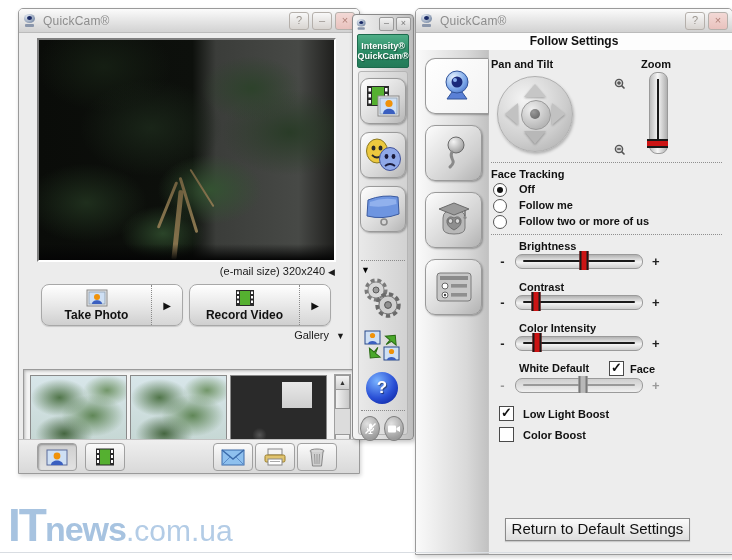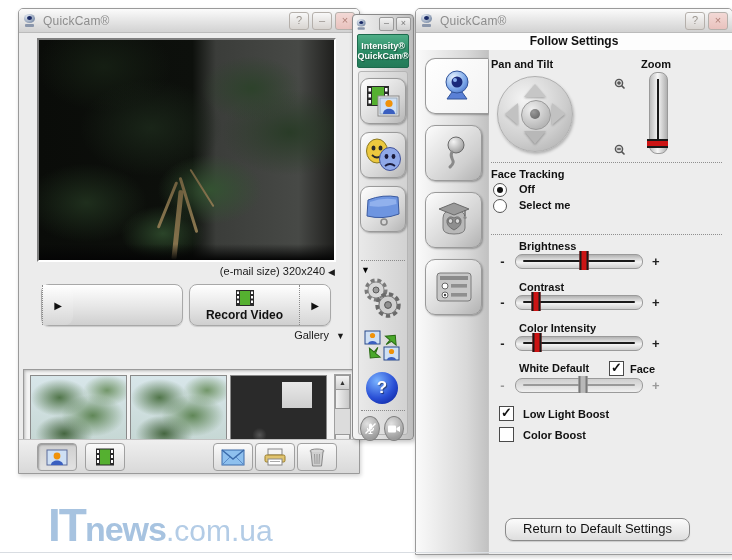--- a/index.html
+++ b/index.html
@@ -169,26 +169,26 @@
           background:linear-gradient(#b2b2b2,#f4f4f4 55%,#cfcfcf);cursor:default;}
   .strack .groove{position:absolute;left:7px;right:7px;top:5px;height:2px;background:#1a1a1a;border-radius:1px;}
   .shandle{position:absolute;top:-4px;width:5px;height:19px;background:#cc1414;transform:translateX(-50%);
            border-left:2px solid #1a1a1a;border-right:2px solid #1a1a1a;cursor:default;}
   .srow.disabled .smark{color:#9a9a9a;}
   .srow.disabled .strack{background:linear-gradient(#cfcfcf,#efefef);}
   .srow.disabled .strack .groove{background:#9a9a9a;}
   .srow.disabled .shandle{background:#b8b8b8;border-color:#7a7a7a;top:-3px;height:17px;width:5px;}
 
   .default-btn{position:absolute;left:16px;top:468px;width:183px;height:21px;border:1px solid #8a8a8a;
-               border-radius:8px;background:linear-gradient(#fbfbfb,#dedede);font-size:13px;color:#111;
+               border-radius:0;background:linear-gradient(#fbfbfb,#dedede);font-size:15px;color:#111;
                font-family:"Liberation Sans",sans-serif;text-align:center;line-height:19px;cursor:default;
                box-shadow:0 1px 1px rgba(0,0,0,.15);}
 
   
-  .watermark{position:absolute;left:8px;top:498px;color:#a7c3e0;user-select:none;margin-left:40px;}
+  .watermark{position:absolute;left:8px;top:498px;color:#a7c3e0;user-select:none;}
   .watermark .w1{font-size:46px;font-weight:bold;letter-spacing:-2px;}
   .watermark .w2{font-size:34px;font-weight:bold;letter-spacing:-1px;}
   .watermark .w3{font-size:30px;font-weight:normal;color:#b3cce6;}
   .baseline{position:absolute;left:0;right:0;top:552px;border-top:1px solid #d9dde2;}
 
   svg{display:block;}
 </style>
 </head>
 <body>
 
@@ -215,20 +215,29 @@
       <div class="vid-darkbottom"></div>
     </div>
 
     <div class="size-info">
       <div><span>(e-mail size) 320x240</span>
         <span class="back">◀</span></div>
     </div>
 
     <div class="cap-buttons">
       <div class="cap-btn">
+        <div class="cap-main">
+          <svg width="24" height="18" viewBox="0 0 24 18">
+            <rect x="2" y="1" width="20" height="16" fill="#e8e8e8" stroke="#8a8a8a"></rect>
+            <rect x="4" y="3" width="16" height="12" fill="#cfe0f4" stroke="#9ab"></rect>
+            <path d="M7,15 C7,10 17,10 17,15 Z" fill="#3a5fc0"></path>
+            <circle cx="12" cy="8" r="3" fill="#f0920a"></circle>
+          </svg>
+          <span class="cap-label">Take Photo</span>
+        </div>
         <div class="cap-arrowzone">
           <span class="tri">▶</span>
         </div>
       </div>
       <div class="cap-btn">
         <div class="cap-main">
           <svg width="24" height="18" viewBox="0 0 24 18">
             <rect x="3" y="1" width="18" height="16" fill="#2a2a2a"></rect>
             <rect x="7" y="2" width="10" height="14" fill="#55b030"></rect>
             <rect x="4" y="2.5" width="2" height="2.5" fill="#fff"></rect>
@@ -503,21 +512,25 @@
 
         <div class="dotline" style="top:112px"></div>
 
         <span class="plabel" style="left:2px;top:118px">Face Tracking</span>
         <div class="radio-row" style="top:133px">
           <span class="radio sel"></span>
           <span class="radio-label">Off</span>
         </div>
         <div class="radio-row" style="top:149px">
           <span class="radio"></span>
-          <span class="radio-label">Select me</span>
+          <span class="radio-label">Follow me</span>
+        </div>
+        <div class="radio-row" style="top:165px">
+          <span class="radio"></span>
+          <span class="radio-label">Follow two or more of us</span>
         </div>
 
         <div class="dotline" style="top:184px"></div>
 
         <span class="plabel" style="left:30px;top:190px">Brightness</span>
         <div class="srow" style="left:10px;top:204px">
           <span class="smark">-</span>
           <div class="strack">
             <div class="groove"></div>
             <div class="shandle" style="left:54%"></div>

